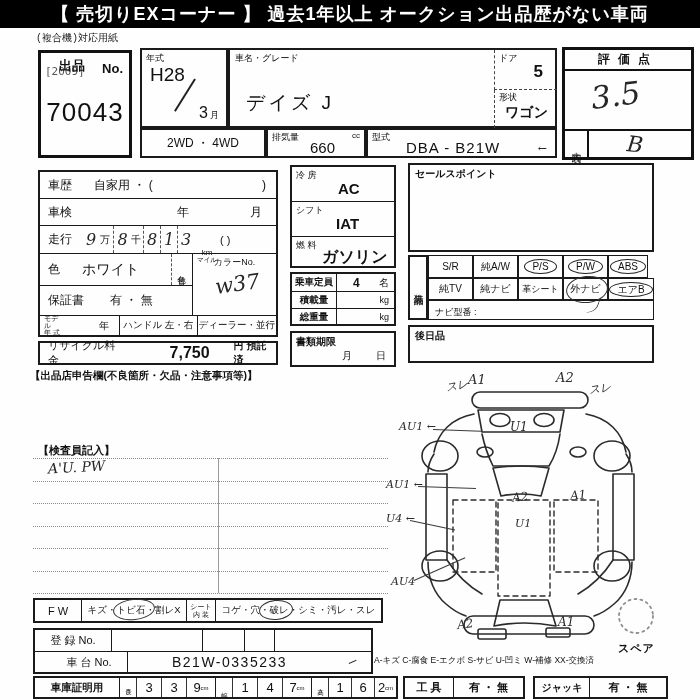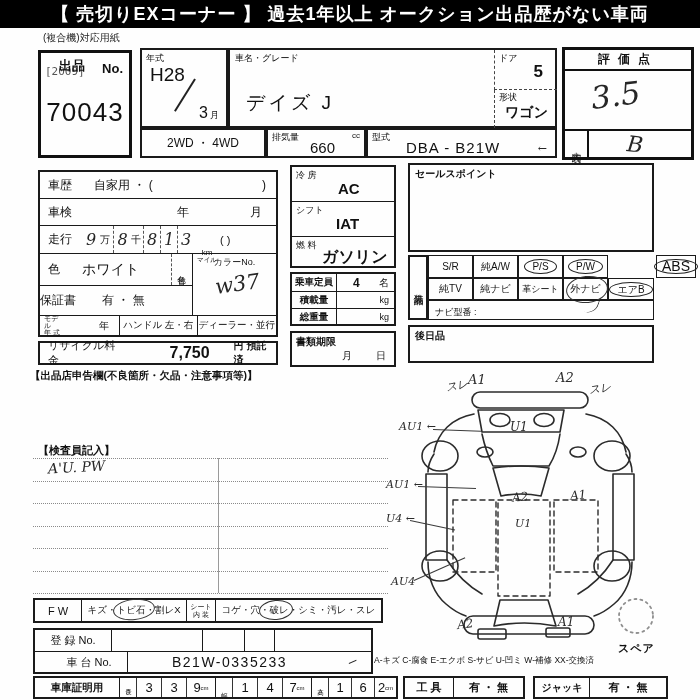--- a/index.html
+++ b/index.html
@@ -24,21 +24,21 @@
   .handcircle{position:absolute;border:1.6px solid #333;border-radius:50%;}
 </style>
 </head>
 <body>
 
 <div id="sheet">
 
   <div class="abs" style="left:0;top:0;width:700px;height:28px;background:#000;color:#fff;font-size:18px;font-weight:bold;
               display:flex;align-items:center;justify-content:center;letter-spacing:1px;">【 売切りEXコーナー 】 過去1年以上 オークション出品歴がない車両</div>
 
-  <div class="abs" style="left:43px;top:31px;font-size:10px;color:#222;">(複合機)対応用紙</div>
+  <div class="abs" style="left:36px;top:31px;font-size:10px;color:#222;font-family:Liberation Mono, monospace;">(複合機)対応用紙</div>
 
   <div class="abs b3" style="left:38px;top:50px;width:94px;height:108px;">
     <span class="abs" style="left:4px;top:12px;font-size:11px;color:#555;font-family:'DejaVu Sans Mono',monospace;">[2009]</span>
     <span class="abs" style="left:18px;top:4px;font-size:13px;font-weight:bold;">出品</span>
     <span class="abs" style="right:6px;top:8px;font-size:13px;font-weight:bold;text-align:center;">No.</span>
     <div class="abs" style="left:0;top:44px;width:100%;text-align:center;font-size:26px;letter-spacing:1px;">70043</div>
   </div>
 
   <div class="abs b2" style="left:140px;top:48px;width:88px;height:80px;">
     <span class="lbl abs" style="left:4px;top:2px;">年式</span>
@@ -113,21 +113,21 @@
         <span style="font-size:6.5px;display:block;">マイル</span>
       </span>
       <span style="font-size:11px;">(        )</span>
     </div>
     <div class="abs row bb" style="left:0;top:82px;width:152px;height:32px;font-size:12px;">
       <span style="margin-left:8px;">色</span>
       <span style="margin-left:22px;font-size:14px;">ホワイト</span>
       <span class="bld vert ctr" style="margin-left:auto;width:20px;height:100%;font-size:8.5px;">色替</span>
     </div>
     <div class="abs row" style="left:0;top:114px;width:152px;height:29px;font-size:12px;">
-      <span style="">保証書</span>
+      <span style="margin-left:8px;">保証書</span>
       <span style="margin-left:26px;">有 ・ 無</span>
     </div>
     <div class="abs bl" style="left:152px;top:82px;width:84px;height:61px;">
       <div style="font-size:9px;text-align:center;margin-top:2px;">カラーNo.</div>
       <span class="hand abs" style="left:22px;top:18px;font-size:21px;transform:rotate(-8deg);">w37</span>
     </div>
     <div class="abs row" style="left:0;top:143px;width:236px;height:20px;border-top:1.5px solid #1a1a1a;font-size:10px;">
       <span style="margin-left:4px;line-height:7px;font-size:7px;">
         <span style="display:block;">モデル</span>
         <span style="display:block;">年 式</span>
@@ -193,21 +193,21 @@
     </div>
   <div class="abs b15 ctr" style="left:473px;top:255px;width:45px;height:23px;font-size:10px;">
       <span>純A/W</span>
     </div>
   <div class="abs b15 ctr" style="left:518px;top:255px;width:45px;height:23px;font-size:10px;">
       <span class="oval">P/S</span>
     </div>
   <div class="abs b15 ctr" style="left:563px;top:255px;width:45px;height:23px;font-size:10px;">
       <span class="oval">P/W</span>
     </div>
-  <div class="abs b15 ctr" style="left:608px;top:255px;width:40px;height:23px;font-size:14px;margin-left:48px;">
+  <div class="abs b15 ctr" style="left:608px;top:255px;width:40px;height:23px;font-size:10px;">
       <span class="oval">ABS</span>
     </div>
   <div class="abs b15 ctr" style="left:428px;top:278px;width:45px;height:22px;font-size:10px;">
       <span>純TV</span>
     </div>
   <div class="abs b15 ctr" style="left:473px;top:278px;width:45px;height:22px;font-size:10px;">
       <span>純ナビ</span>
     </div>
   <div class="abs b15 ctr" style="left:518px;top:278px;width:45px;height:22px;font-size:9px;">
       <span>革シート</span>

